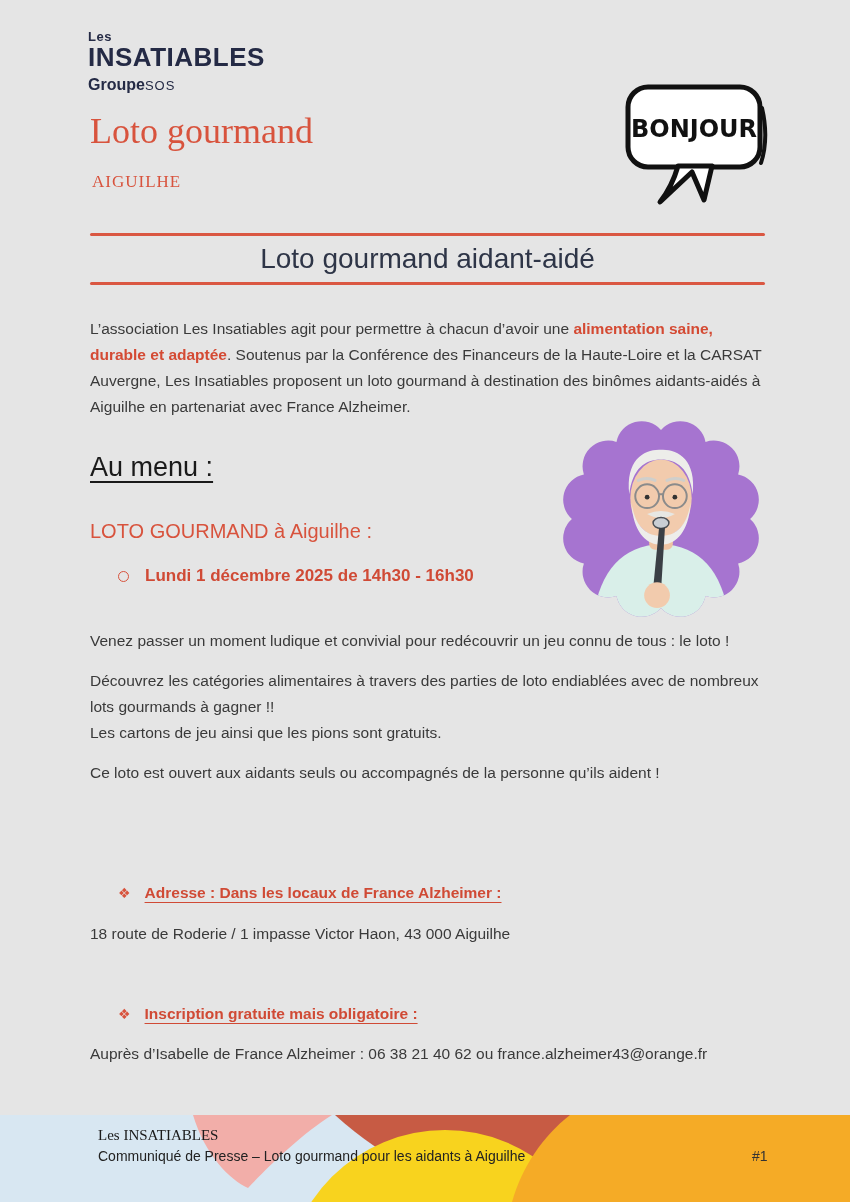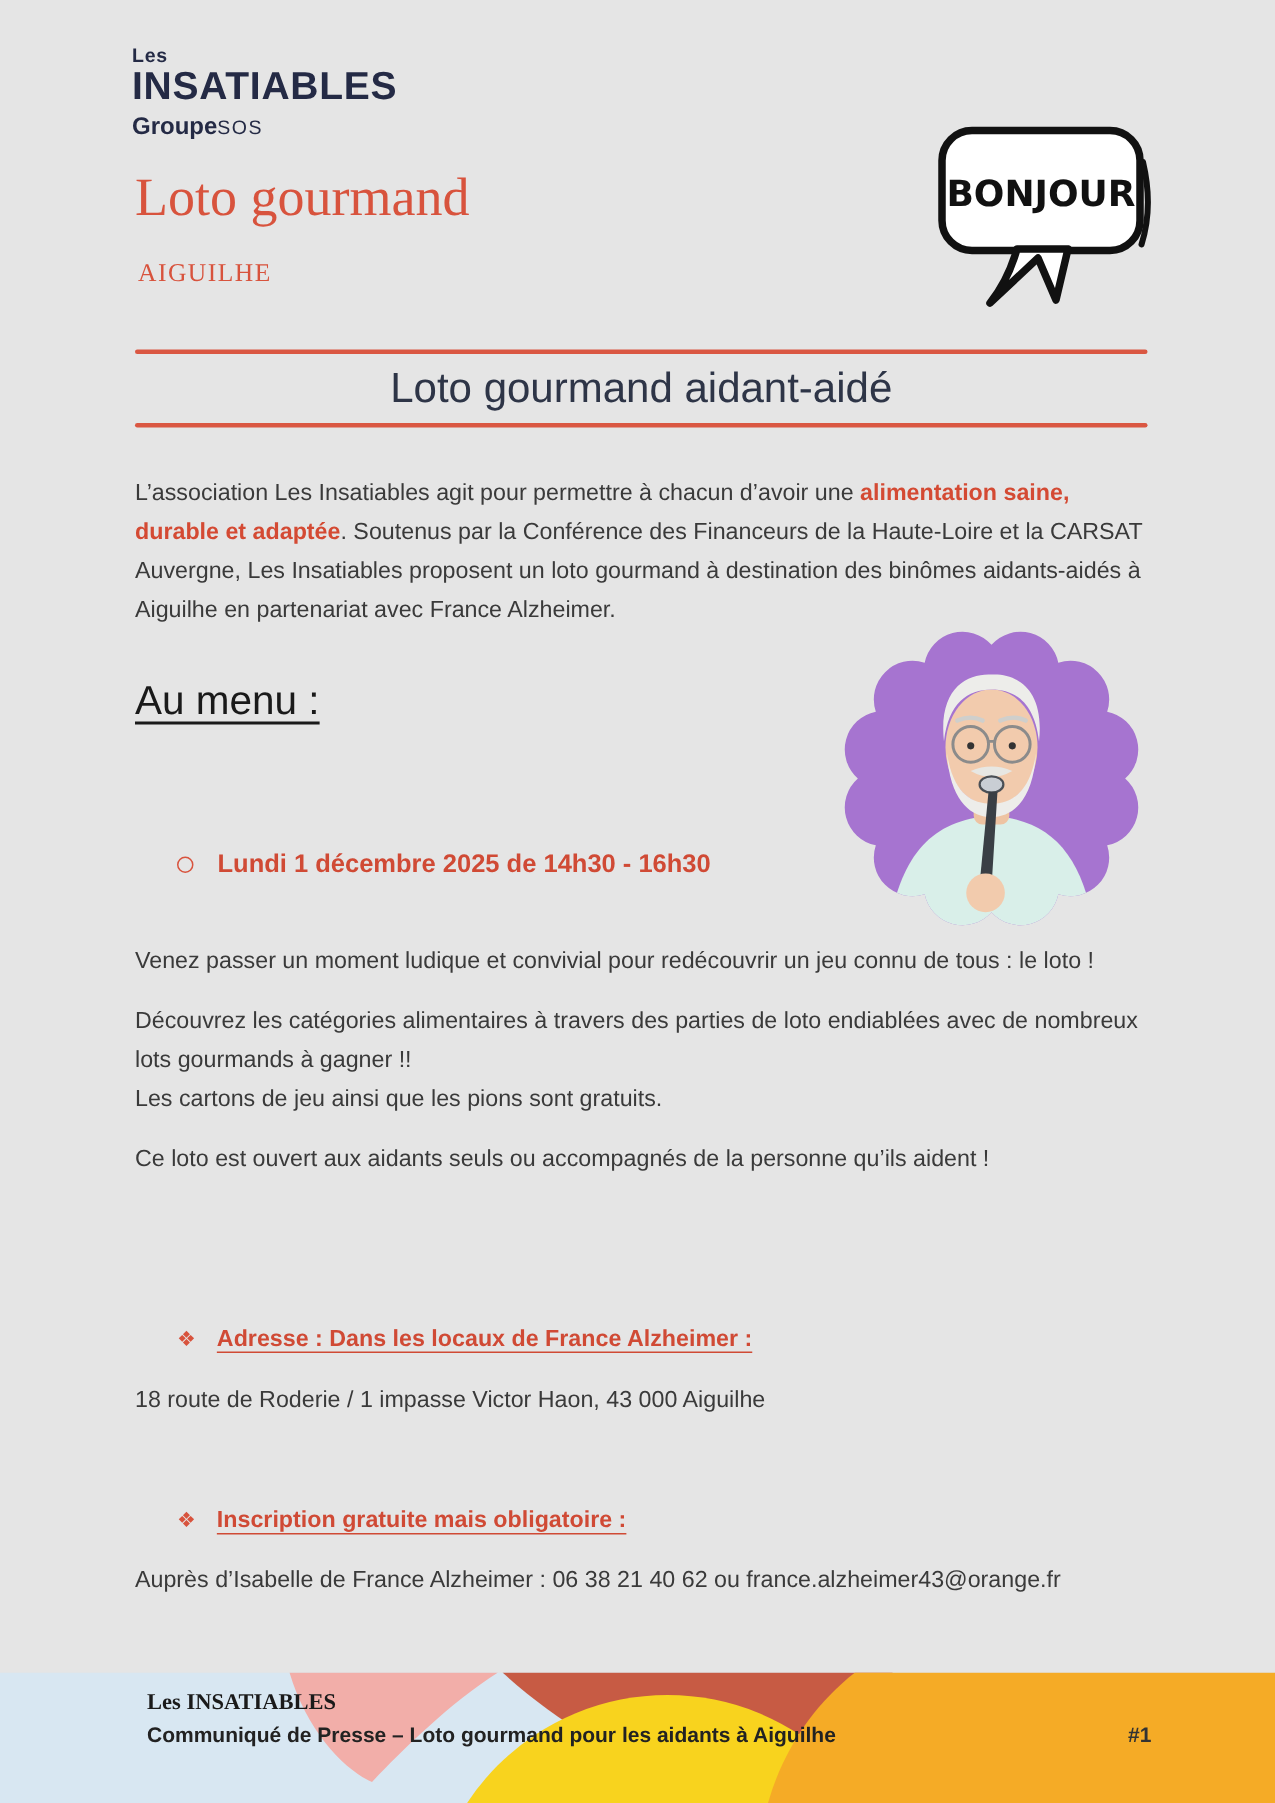--- a/index.html
+++ b/index.html
@@ -44,21 +44,21 @@
   
   .diamond-item{position:absolute;left:118px;display:flex;align-items:baseline;gap:14px;}
   .diamond-item .dia{color:#d8533d;font-size:14px;}
   .diamond-item .lbl{font-size:15.5px;font-weight:700;color:#d04a35;
     text-decoration:underline;text-underline-offset:4px;}
   .addr-item{top:884px;}
   .insc-item{top:1005px;}
   .addr-value{position:absolute;left:90px;top:925px;font-size:15.5px;}
   .insc-value{position:absolute;left:90px;top:1045px;font-size:15.5px;text-align:center;}
   
-  .footer{position:absolute;left:0;top:1115px;width:714px;height:87px;font-weight:bold;}
+  .footer{position:absolute;left:0;top:1115px;width:714px;height:87px;}
   .footer svg{position:absolute;left:0;top:0;}
   .footer .org{position:absolute;left:98px;top:12px;font-family:"Liberation Serif", serif;
     font-size:15px;color:#1a1a1a;}
   .footer .doc{position:absolute;left:98px;top:33px;font-size:14px;color:#222;}
   .footer .pageno{position:absolute;left:752px;top:33px;font-size:14px;color:#333;}
 </style>
 </head>
 <body>
 
 <div class="page">
@@ -84,20 +84,21 @@
 
   <div class="banner">
     <div class="rule top"></div>
     <div class="txt">Loto gourmand aidant-aidé</div>
     <div class="rule bottom"></div>
   </div>
 
   <div class="intro"><span>L’association Les Insatiables agit pour permettre à chacun d’avoir une </span><span class="hl">alimentation saine, durable et adaptée</span><span>. Soutenus par la Conférence des Financeurs de la Haute-Loire et la CARSAT Auvergne, Les Insatiables proposent un loto gourmand à destination des binômes aidants-aidés à Aiguilhe en partenariat avec France Alzheimer.</span></div>
 
   <div class="menu-heading">Au menu :</div>
+  <div class="event-title">LOTO GOURMAND à Aiguilhe :</div>
   <div class="event-date">
     <span class="ring"></span>
     <span class="txt">Lundi 1 décembre 2025 de 14h30 - 16h30</span>
   </div>
 
   <div class="photo">
     <svg width="198" height="208" viewBox="0 0 200 210">
       <defs>
         <clipPath id="blobClip">
           <path d="M190,105 A26,26 0 0,1 177.9,150 A26,26 0 0,1 145,182.9 A26,26 0 0,1 100,195 A26,26 0 0,1 55,182.9 A26,26 0 0,1 22.1,150 A26,26 0 0,1 10,105 A26,26 0 0,1 22.1,60 A26,26 0 0,1 55,27.1 A26,26 0 0,1 100,15 A26,26 0 0,1 145,27.1 A26,26 0 0,1 177.9,60 A26,26 0 0,1 190,105 Z"></path>

